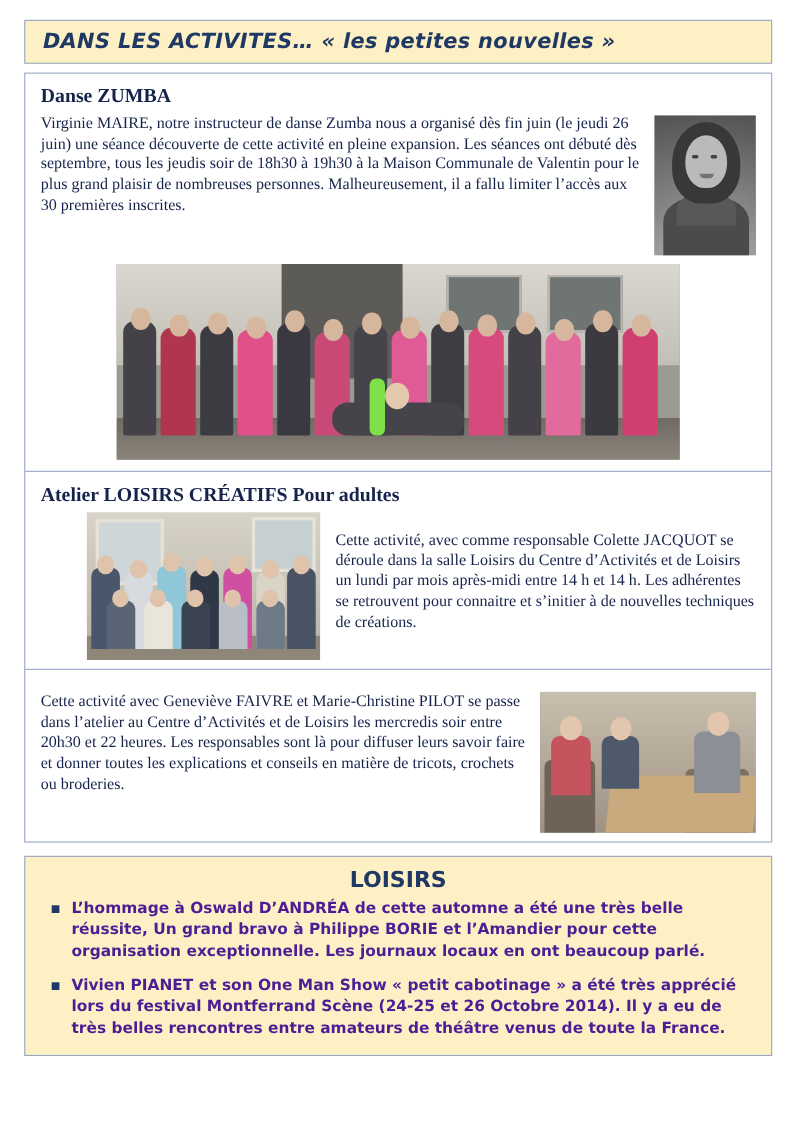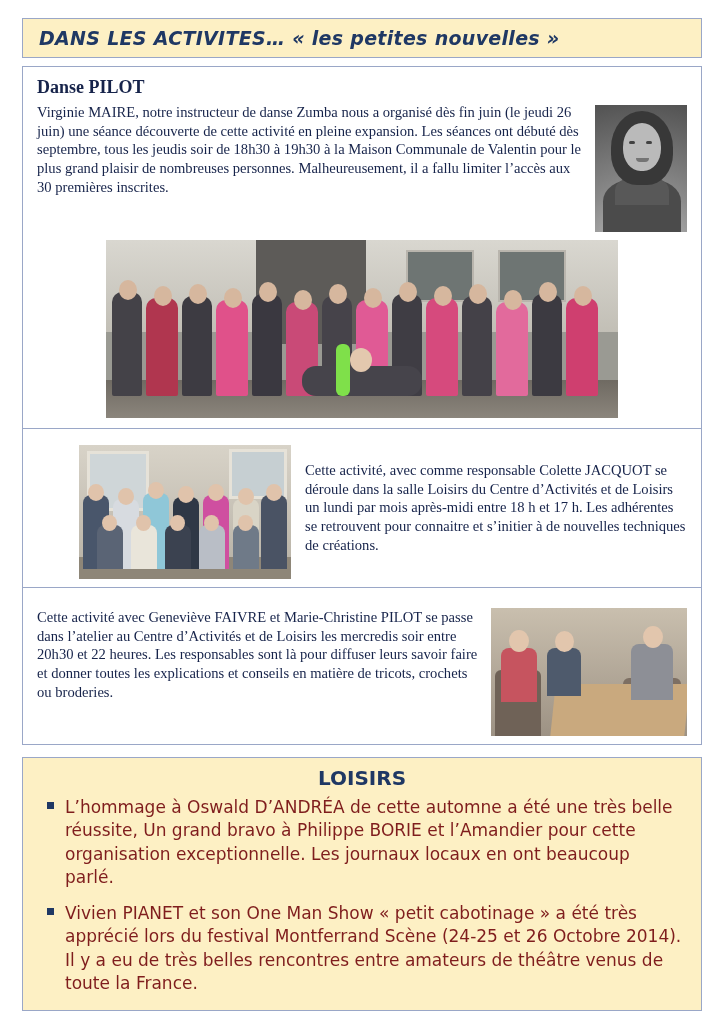--- a/index.html
+++ b/index.html
@@ -265,23 +265,24 @@
   .breves-list {
     list-style: none;
     margin: 0;
     padding: 0;
   }
   .breves-list li {
     position: relative;
     padding-left: 24px;
     margin-bottom: 12px;
     font-family: "DejaVu Sans", sans-serif;
-    font-size: 17px;
+    font-size: 14px;
     line-height: 1.38;
-    color: #7f1d1d;
+    color: #4c1d95;
+    font-weight: bold;
   }
   .breves-list li:last-child { margin-bottom: 0; }
   .breves-list li .bullet {
     position: absolute;
     left: 6px;
     top: 6px;
     width: 7px;
     height: 7px;
     background: #1f3864;
   }
@@ -291,21 +292,21 @@
 
 <div class="page">
 
   <div class="header-banner">
     <div class="header-title">DANS LES ACTIVITES… « les petites nouvelles »</div>
   </div>
 
   <div class="main-block">
 
     <div class="section">
-      <div class="section-title">Danse PILOT</div>
+      <div class="section-title">Danse ZUMBA</div>
       <div class="zumba-top">
         <div class="zumba-text body-text">Virginie MAIRE, notre instructeur de danse Zumba nous a organisé dès fin juin (le jeudi 26 juin) une séance découverte de cette activité en pleine expansion. Les séances ont débuté dès septembre, tous les jeudis soir de 18h30 à 19h30 à la Maison Communale de Valentin pour le plus grand plaisir de nombreuses personnes. Malheureusement, il a fallu limiter l’accès aux 30 premières inscrites.</div>
         <div class="portrait">
           <div class="bg"></div>
           <div class="body"></div>
           <div class="shoulder"></div>
           <div class="hair"></div>
           <div class="face"></div>
           <div class="eye-l"></div>
           <div class="eye-r"></div>
@@ -365,20 +366,21 @@
           <div class="head" style="left:468px; bottom:90px; width:18px; height:20px;"></div>
 
           <div class="person" style="left:196px; width:120px; height:30px; background:#46444b; border-radius:14px;"></div>
           <div class="head" style="left:244px; bottom:24px; width:22px; height:24px; background:#e3c8ae;"></div>
           <div class="person" style="left:230px; width:14px; height:52px; background:#7fe04a; border-radius:6px;"></div>
         </div>
       </div>
     </div>
 
     <div class="section">
+      <div class="section-title">Atelier LOISIRS CRÉATIFS Pour adultes</div>
       <div class="loisirs-row">
         <div class="photo-loisirs">
           <div class="backwall"></div>
           <div class="winpane"></div>
           <div class="winpane2"></div>
           <div class="floor"></div>
 
           <div class="p" style="left:4px;   width:26px; height:74px; background:#49566b;"></div>
           <div class="h" style="left:9px;   bottom:78px; width:16px; height:17px;"></div>
 
@@ -408,21 +410,21 @@
 
           <div class="p" style="left:86px;  width:26px; height:44px; background:#3b4250;"></div>
           <div class="h" style="left:91px;  bottom:48px; width:15px; height:16px;"></div>
 
           <div class="p" style="left:120px; width:26px; height:44px; background:#b9bec6;"></div>
           <div class="h" style="left:125px; bottom:48px; width:15px; height:16px;"></div>
 
           <div class="p" style="left:154px; width:26px; height:44px; background:#6f7a88;"></div>
           <div class="h" style="left:159px; bottom:48px; width:15px; height:16px;"></div>
         </div>
-        <div class="loisirs-text body-text">Cette activité, avec comme responsable Colette JACQUOT se déroule dans la salle Loisirs du Centre d’Activités et de Loisirs un lundi par mois après-midi entre 18 h et 17 h. Les adhérentes se retrouvent pour connaitre et s’initier à de nouvelles techniques de créations.</div>
+        <div class="loisirs-text body-text">Cette activité, avec comme responsable Colette JACQUOT se déroule dans la salle Loisirs du Centre d’Activités et de Loisirs un lundi par mois après-midi entre 14 h et 14 h. Les adhérentes se retrouvent pour connaitre et s’initier à de nouvelles techniques de créations.</div>
       </div>
     </div>
 
     <div class="section">
       <div class="tricots-row">
         <div class="tricots-text body-text">Cette activité avec Geneviève FAIVRE et Marie-Christine PILOT se passe dans l’atelier au Centre d’Activités et de Loisirs les mercredis soir entre 20h30 et 22 heures. Les responsables sont là pour diffuser leurs savoir faire et donner toutes les explications et conseils en matière de tricots, crochets ou broderies.</div>
         <div class="photo-tricots">
           <div class="room"></div>
           <div class="chair" style="left:4px;  bottom:0; width:46px; height:66px;"></div>
           <div class="chair" style="left:132px; bottom:0; width:58px; height:58px; background:#7d6f63;"></div>

